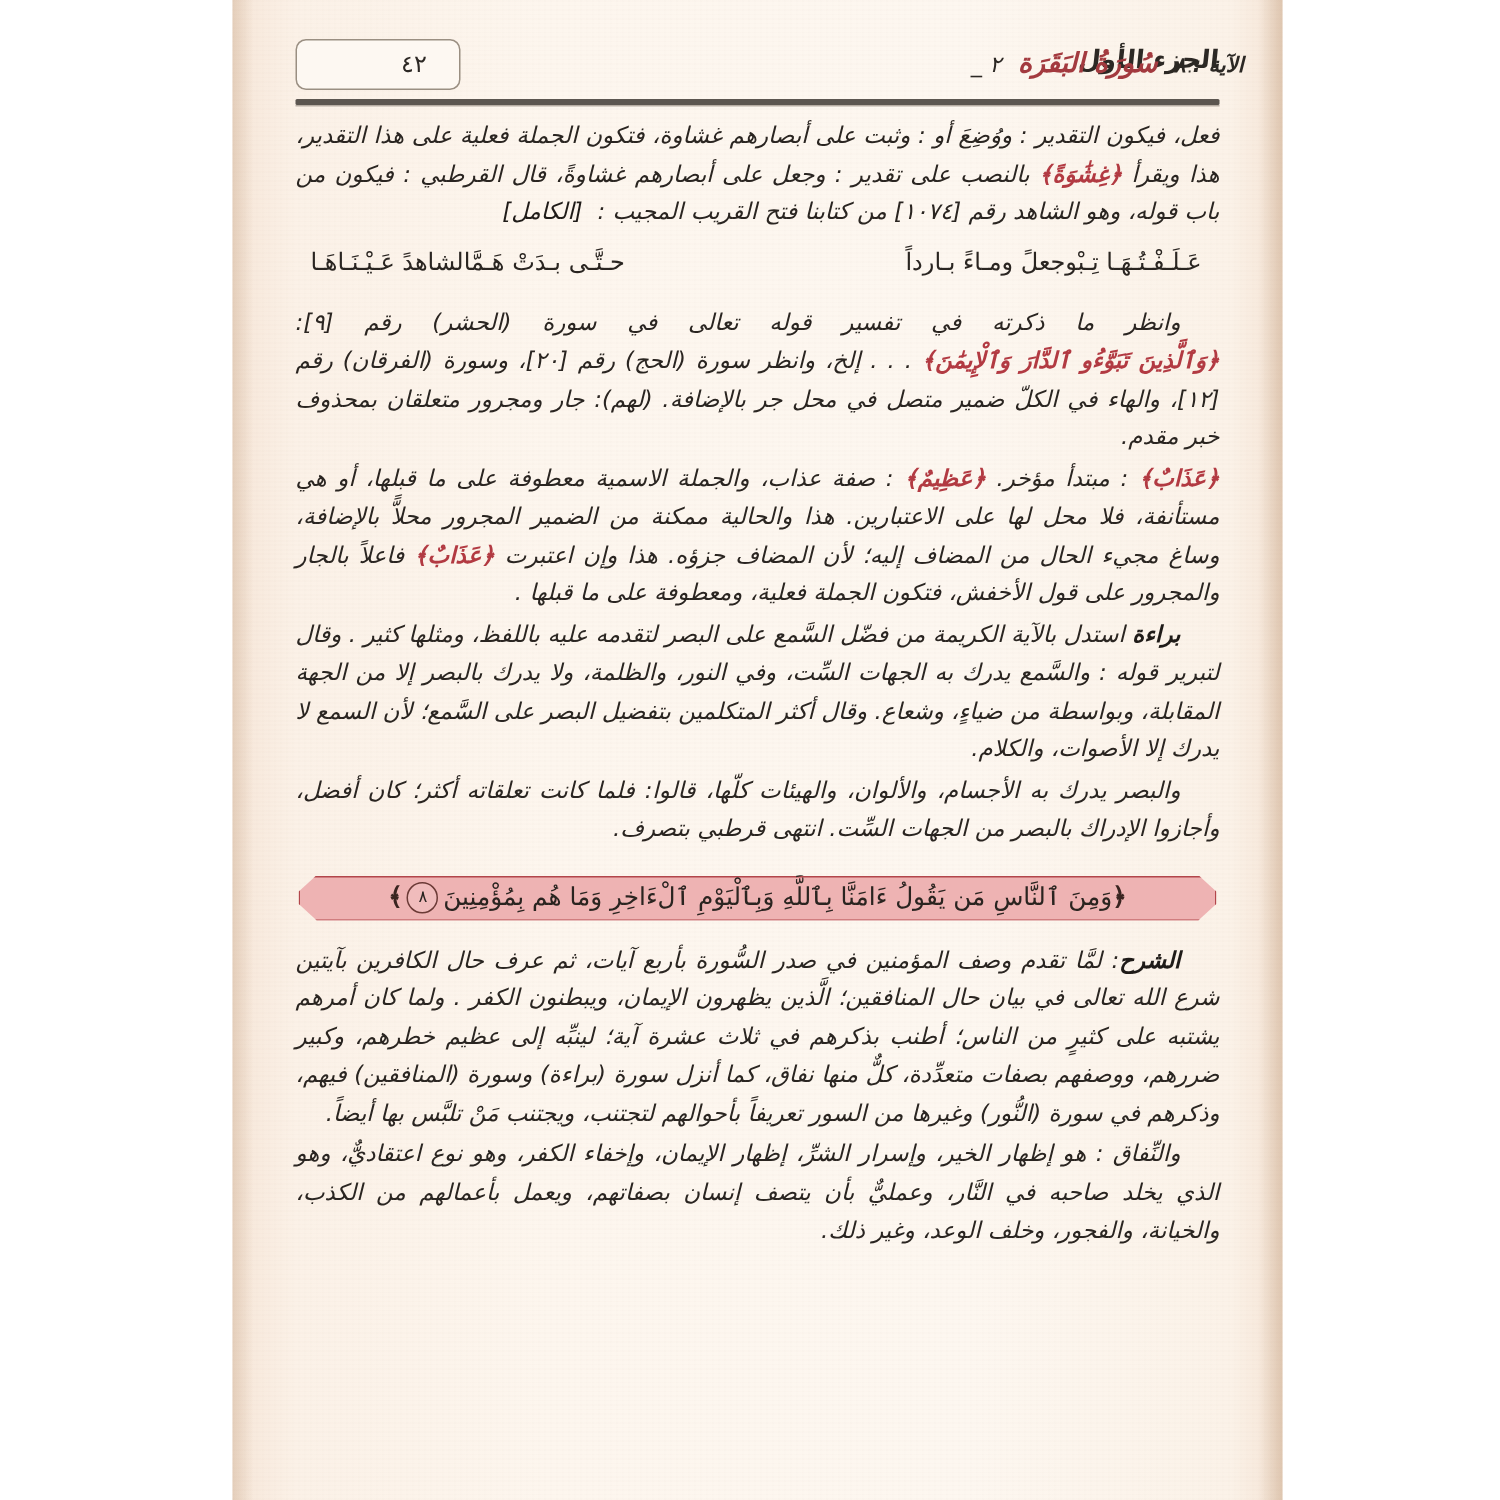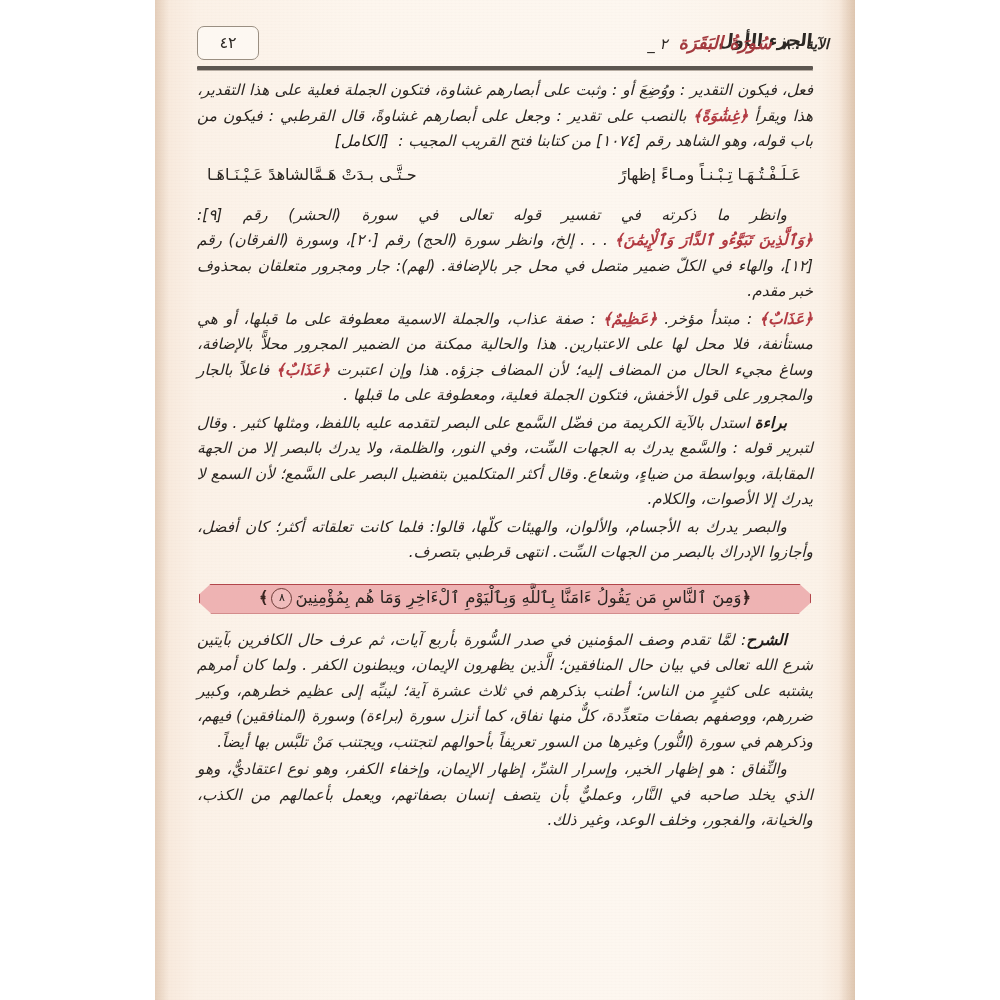--- a/index.html
+++ b/index.html
@@ -75,20 +75,21 @@
     top: 0px;
     width: 60px;
     height: 32px;
     border: 1px solid #9a8f82;
     border-radius: 7px;
     background: #fdf8f2;
     text-align: center;
     line-height: 32px;
     font-size: 16px;
     color: #2c2824;
+    padding-left: 48px;
   }
   #header-rule {
     position: absolute;
     left: 42px;
     top: 66px;
     width: 616px;
     height: 4px;
     background: #5c5650;
     border-radius: 1px;
   }
@@ -249,21 +250,21 @@
 
     <div class="hdr-pagebox">٤٢</div>
   </div>
   <div id="header-rule"></div>
 
   <div id="content">
 
     <p class="para"><span>فعل، فيكون التقدير : ووُضِعَ أو : وثبت على أبصارهم غشاوة، فتكون الجملة فعلية على هذا التقدير، هذا ويقرأ </span><span class="quran-inline"><span class="brk">﴿</span><span>غِشَٰوَةً</span><span class="brk">﴾</span></span><span> بالنصب على تقدير : وجعل على أبصارهم غشاوةً، قال القرطبي : فيكون من باب قوله، وهو الشاهد رقم [١٠٧٤] من كتابنا فتح القريب المجيب :</span>&nbsp;&nbsp;<span class="tag-kamil">[الكامل]</span></p>
 
     <div id="poetry-line">
-      <span class="hemistich-a">عَـلَـفْـتُـهَـا تِـبْـنـاً ومـاءً إظهارً</span>
+      <span class="hemistich-a">عَـلَـفْـتُـهَـا تِـبْوجعلً ومـاءً بـارداً</span>
       <span class="hemistich-b">حـتَّـى بـدَتْ هَـمَّالشاهدً عَـيْـنَـاهَـا</span>
     </div>
 
     <p class="para indent"><span>وانظر ما ذكرته في تفسير قوله تعالى في سورة (الحشر) رقم [٩]: </span><span class="quran-inline"><span class="brk">﴿</span><span>وَٱلَّذِينَ تَبَوَّءُو ٱلدَّارَ وَٱلْإِيمَٰنَ</span><span class="brk">﴾</span></span><span> . . . إلخ، وانظر سورة (الحج) رقم [٢٠]، وسورة (الفرقان) رقم [١٢]، والهاء في الكلّ ضمير متصل في محل جر بالإضافة. (لهم): جار ومجرور متعلقان بمحذوف خبر مقدم.</span></p>
 
     <p class="para"><span class="quran-inline"><span class="brk">﴿</span><span>عَذَابٌ</span><span class="brk">﴾</span></span><span> : مبتدأ مؤخر. </span><span class="quran-inline"><span class="brk">﴿</span><span>عَظِيمٌ</span><span class="brk">﴾</span></span><span> : صفة عذاب، والجملة الاسمية معطوفة على ما قبلها، أو هي مستأنفة، فلا محل لها على الاعتبارين. هذا والحالية ممكنة من الضمير المجرور محلاًّ بالإضافة، وساغ مجيء الحال من المضاف إليه؛ لأن المضاف جزؤه. هذا وإن اعتبرت </span><span class="quran-inline"><span class="brk">﴿</span><span>عَذَابٌ</span><span class="brk">﴾</span></span><span> فاعلاً بالجار والمجرور على قول الأخفش، فتكون الجملة فعلية، ومعطوفة على ما قبلها .</span></p>
 
     <p class="para indent"><span class="lead">براءة</span><span> استدل بالآية الكريمة من فضّل السَّمع على البصر لتقدمه عليه باللفظ، ومثلها كثير . وقال لتبرير قوله : والسَّمع يدرك به الجهات السِّت، وفي النور، والظلمة، ولا يدرك بالبصر إلا من الجهة المقابلة، وبواسطة من ضياءٍ، وشعاع. وقال أكثر المتكلمين بتفضيل البصر على السَّمع؛ لأن السمع لا يدرك إلا الأصوات، والكلام.</span></p>
 
     <p class="para indent"><span>والبصر يدرك به الأجسام، والألوان، والهيئات كلّها، قالوا: فلما كانت تعلقاته أكثر؛ كان أفضل، وأجازوا الإدراك بالبصر من الجهات السِّت. انتهى قرطبي بتصرف.</span></p>

